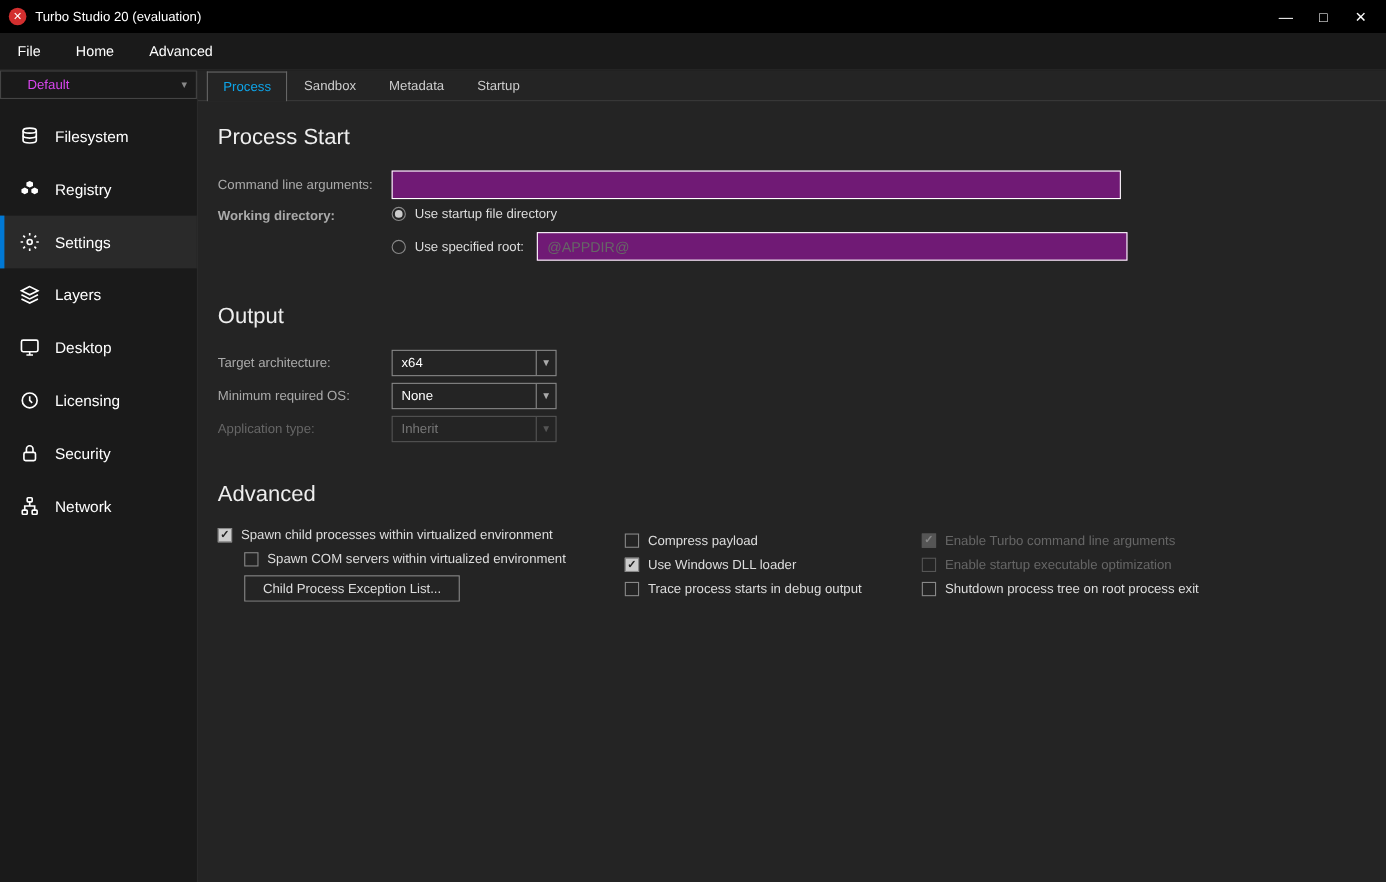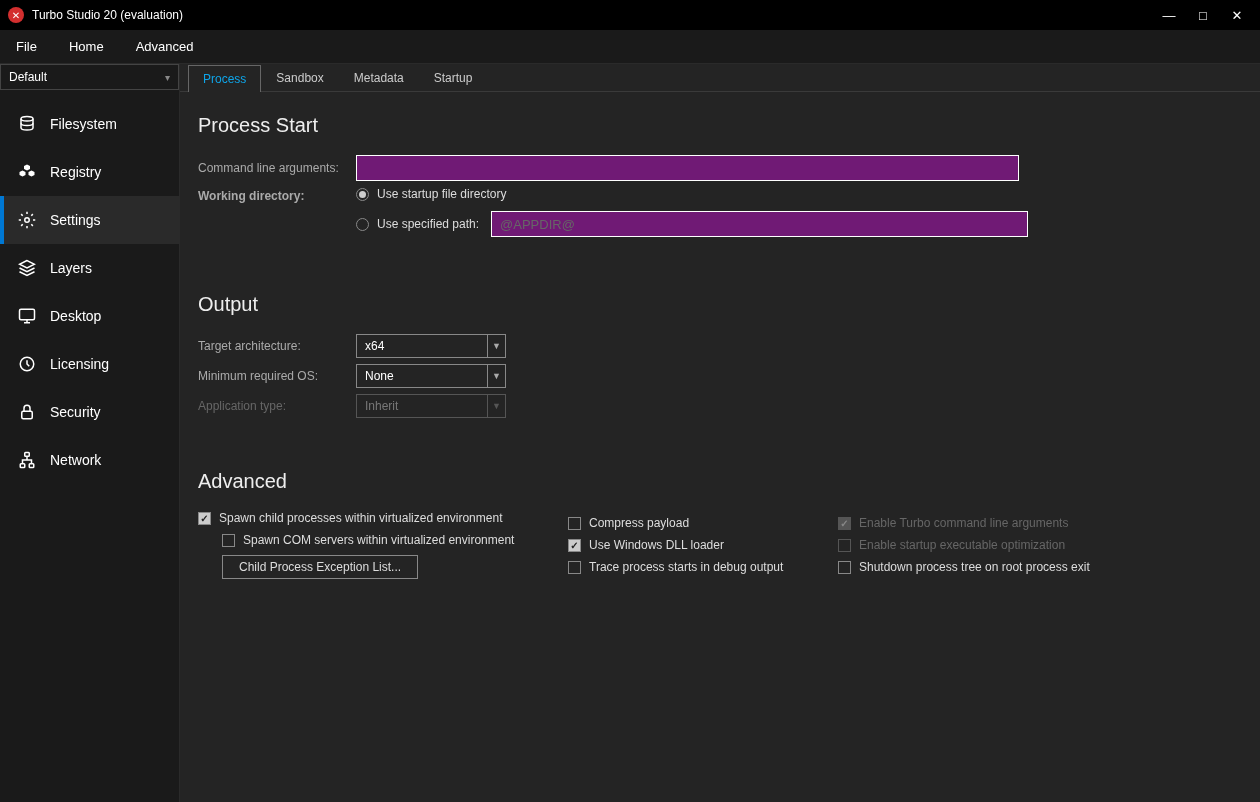--- a/index.html
+++ b/index.html
@@ -10,36 +10,36 @@
 .titlebar .title { color: #fff; font-size: 12px; flex: 1; }
 .titlebar .win-controls { display: flex; gap: 20px; margin-right: 8px; }
 .titlebar .win-btn { width: 14px; height: 14px; color: #fff; font-size: 13px; cursor: pointer; display: flex; align-items: center; justify-content: center; }
 
 .menubar { height: 34px; background: #1a1a1a; display: flex; align-items: center; padding: 0 16px; gap: 32px; border-bottom: 1px solid #2a2a2a; }
 .menubar .menu-item { color: #fff; font-size: 13px; cursor: pointer; }
 
 .body { display: flex; height: calc(100% - 64px); }
 
 .sidebar { width: 180px; background: #1a1a1a; border-right: 1px solid #2a2a2a; display: flex; flex-direction: column; }
-.sidebar .dropdown { height: 26px; margin: 0; border: 1px solid #444; background: #1a1a1a; display: flex; align-items: center; padding: 0 8px; font-size: 12px; color: #ffffff; position: relative; cursor: pointer; }
+.sidebar .dropdown { height: 26px; margin: 0; border: 1px solid #444; background: #1a1a1a; display: flex; align-items: center; padding: 0 24px; font-size: 12px; color: #d946ef; position: relative; cursor: pointer; }
 .sidebar .dropdown::after { content: "▾"; position: absolute; right: 8px; color: #888; font-size: 10px; }
 .sidebar .nav { padding-top: 10px; }
 .sidebar .nav-item { height: 48px; display: flex; align-items: center; padding-left: 18px; gap: 14px; color: #fff; font-size: 14px; cursor: pointer; position: relative; }
 .sidebar .nav-item.active { background: #2a2a2a; }
 .sidebar .nav-item.active::before { content: ""; position: absolute; left: 0; top: 0; bottom: 0; width: 4px; background: #0078d4; }
 .sidebar .nav-icon { width: 18px; height: 18px; display: flex; align-items: center; justify-content: center; color: #fff; }
 
 .content { flex: 1; background: #242424; display: flex; flex-direction: column; }
 .tabs { height: 28px; display: flex; border-bottom: 1px solid #3a3a3a; padding-left: 8px; align-items: flex-end; }
 .tab { padding: 6px 14px; font-size: 12px; color: #ccc; cursor: pointer; border: 1px solid transparent; border-bottom: none; }
 .tab.active { border-color: #666; background: #242424; color: #0ea5e9; position: relative; top: 1px; }
 
 .panel { padding: 22px 0 0 0; overflow-y: auto; }
 .section-title { font-size: 20px; color: #eee; font-weight: 400; margin: 0 0 18px 18px; }
-.section-title.mt { margin-top: 52px; }
+.section-title.mt { margin-top: 36px; }
 
 .row { display: flex; align-items: center; margin-bottom: 6px; padding-left: 18px;}
 .row .label { width: 158px; font-size: 12px; color: #aaa; }
 .row .label.dark { color: #666; }
 .row .input-text { width: 663px; height: 26px; background: #701a75; border: 1px solid #ffffff; color: #ccc; padding: 0 8px; font-size: 13px; }
 .row .input-text::placeholder { color: #666; }
 
 .radio-group { display: flex; flex-direction: column; gap: 6px; }
 .radio-row { display: flex; align-items: center; gap: 8px; margin-bottom: 4px;}
 .radio { width: 13px; height: 13px; border: 1px solid #888; border-radius: 50%; display: flex; align-items: center; justify-content: center; cursor: pointer; flex-shrink:0;}
@@ -190,21 +190,21 @@
 
       <div class="row" style="align-items:flex-start;">
         <div class="label" style="padding-top:2px;font-weight:bold;">Working directory:</div>
         <div class="radio-group">
           <div class="radio-row">
             <div class="radio checked"></div>
             <span class="radio-label">Use startup file directory</span>
           </div>
           <div class="radio-row">
             <div class="radio"></div>
-            <span class="radio-label">Use specified path:</span>
+            <span class="radio-label">Use specified root:</span>
             <input class="input-text small" placeholder="@APPDIR@" style="">
           </div>
         </div>
       </div>
 
       <div class="section-title mt">Output</div>
 
       <div class="row">
         <div class="label">Target architecture:</div>
         <div class="select">

